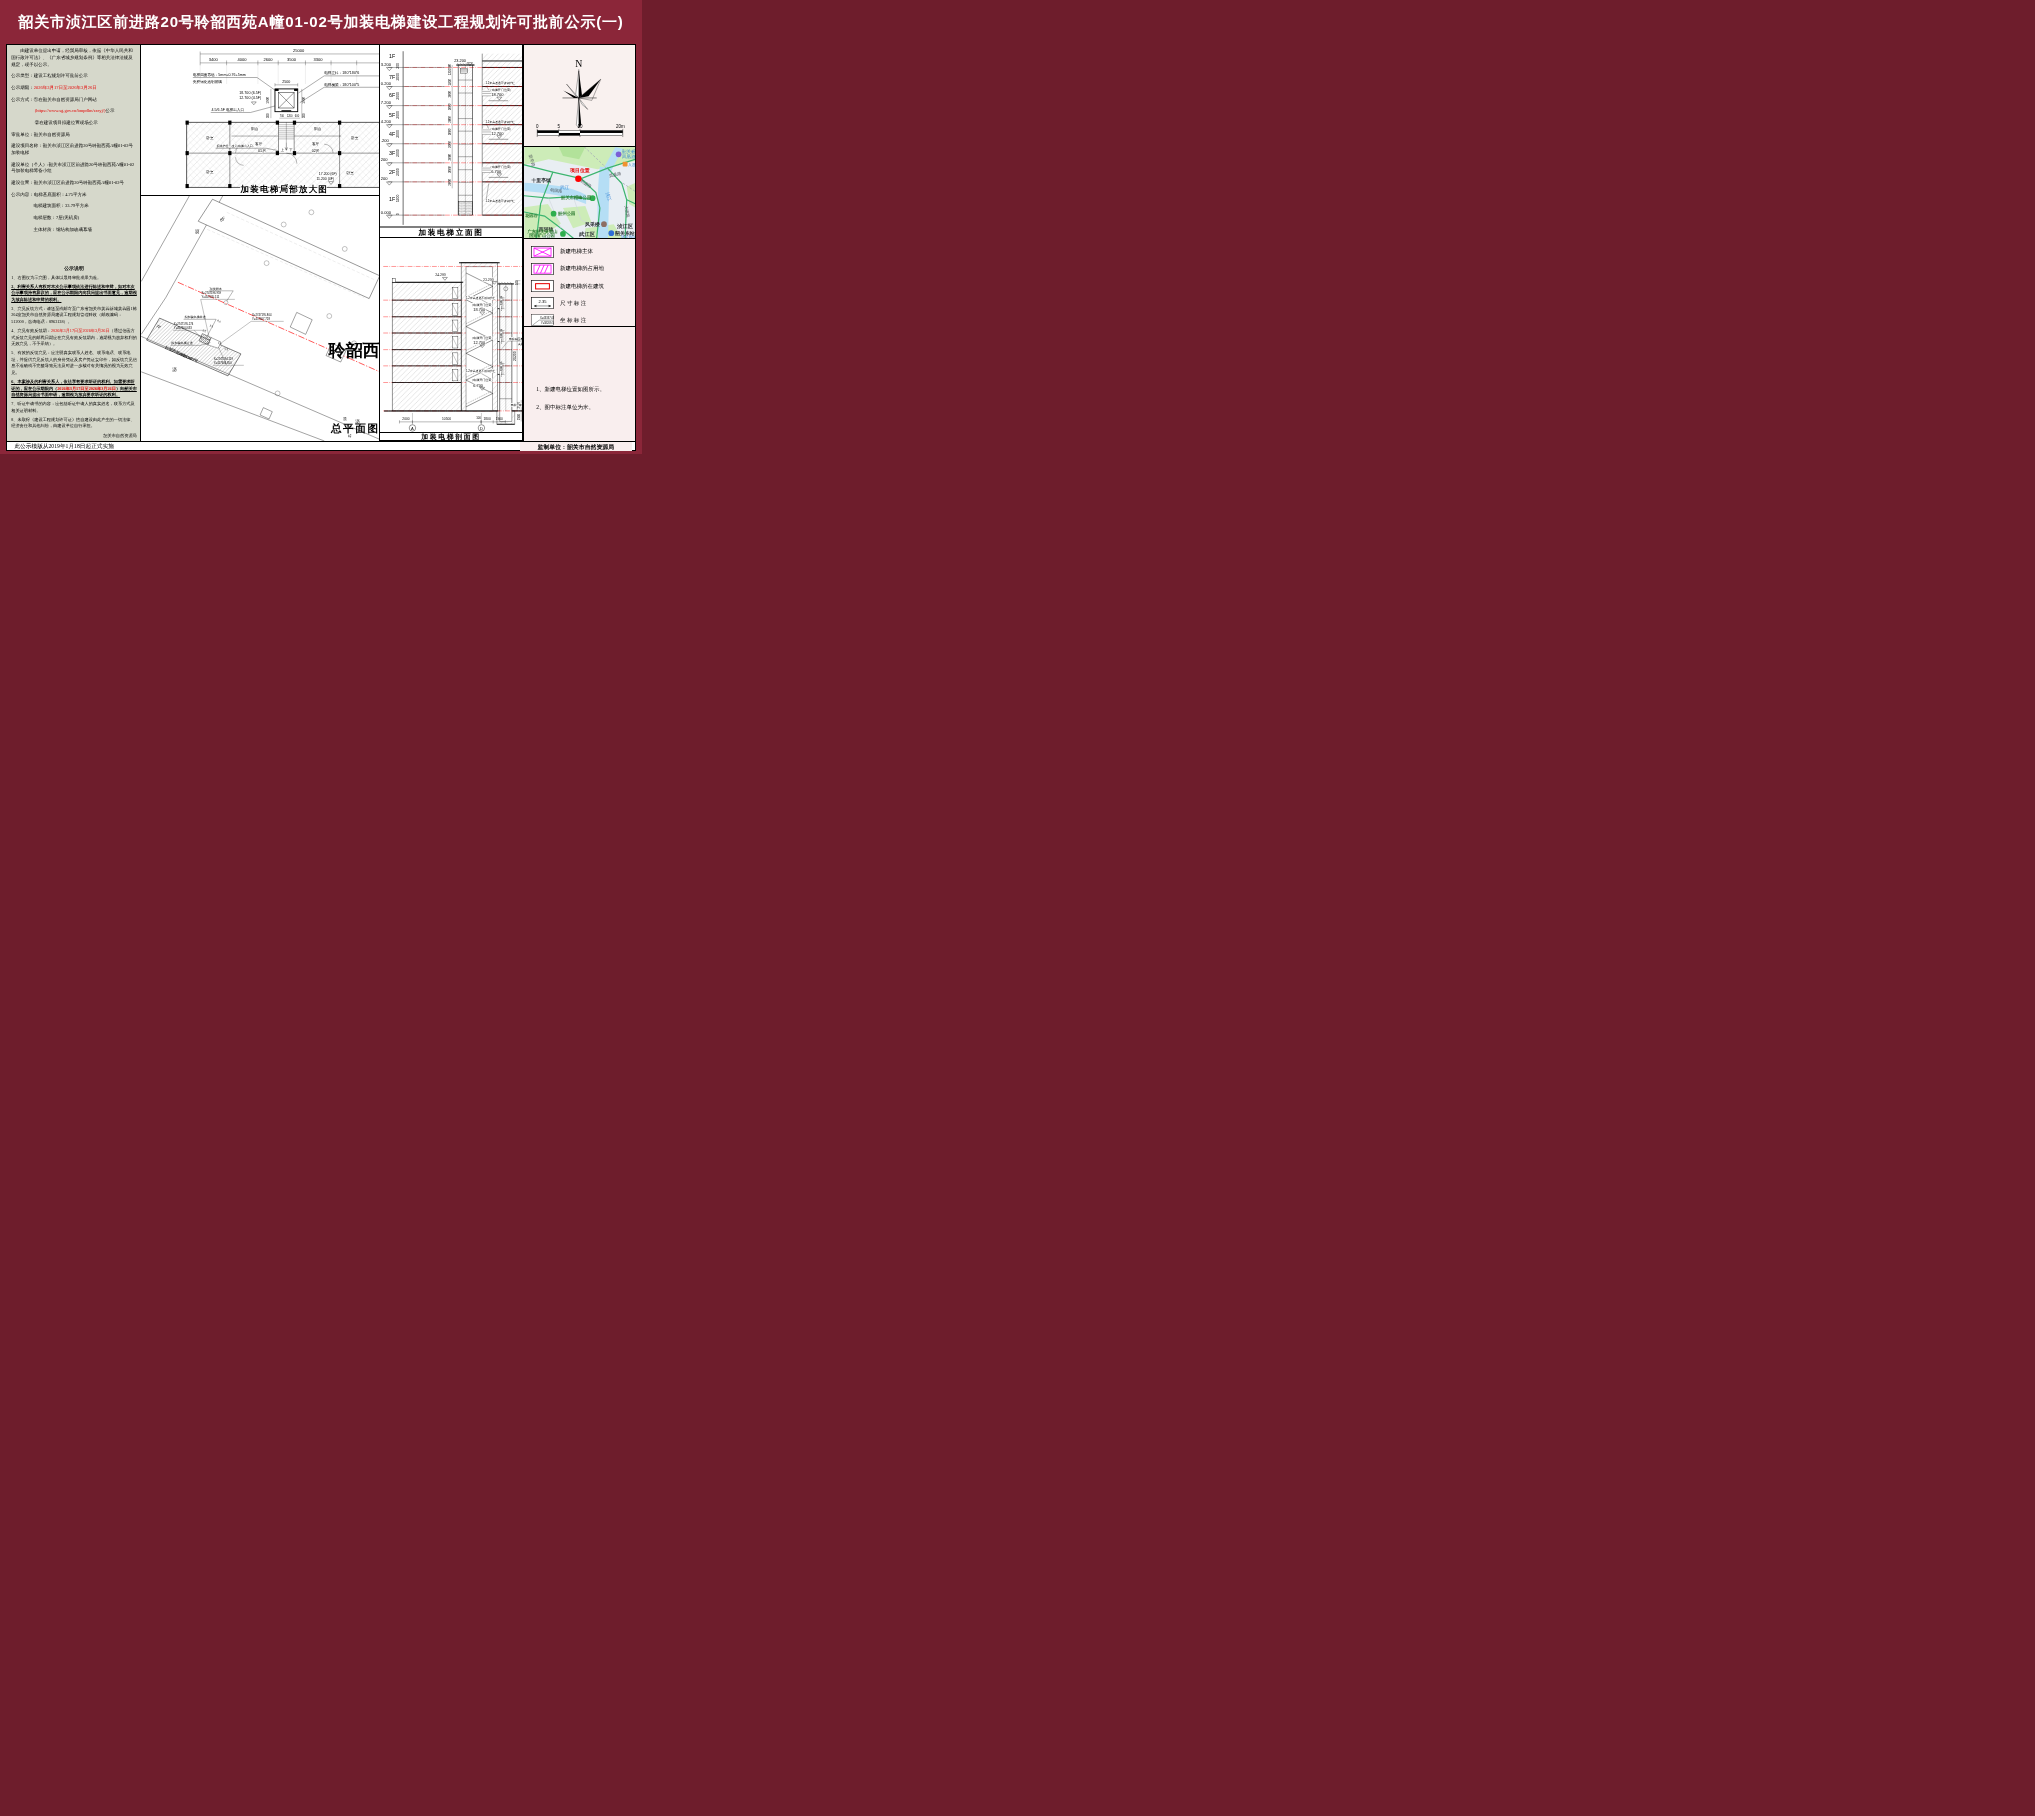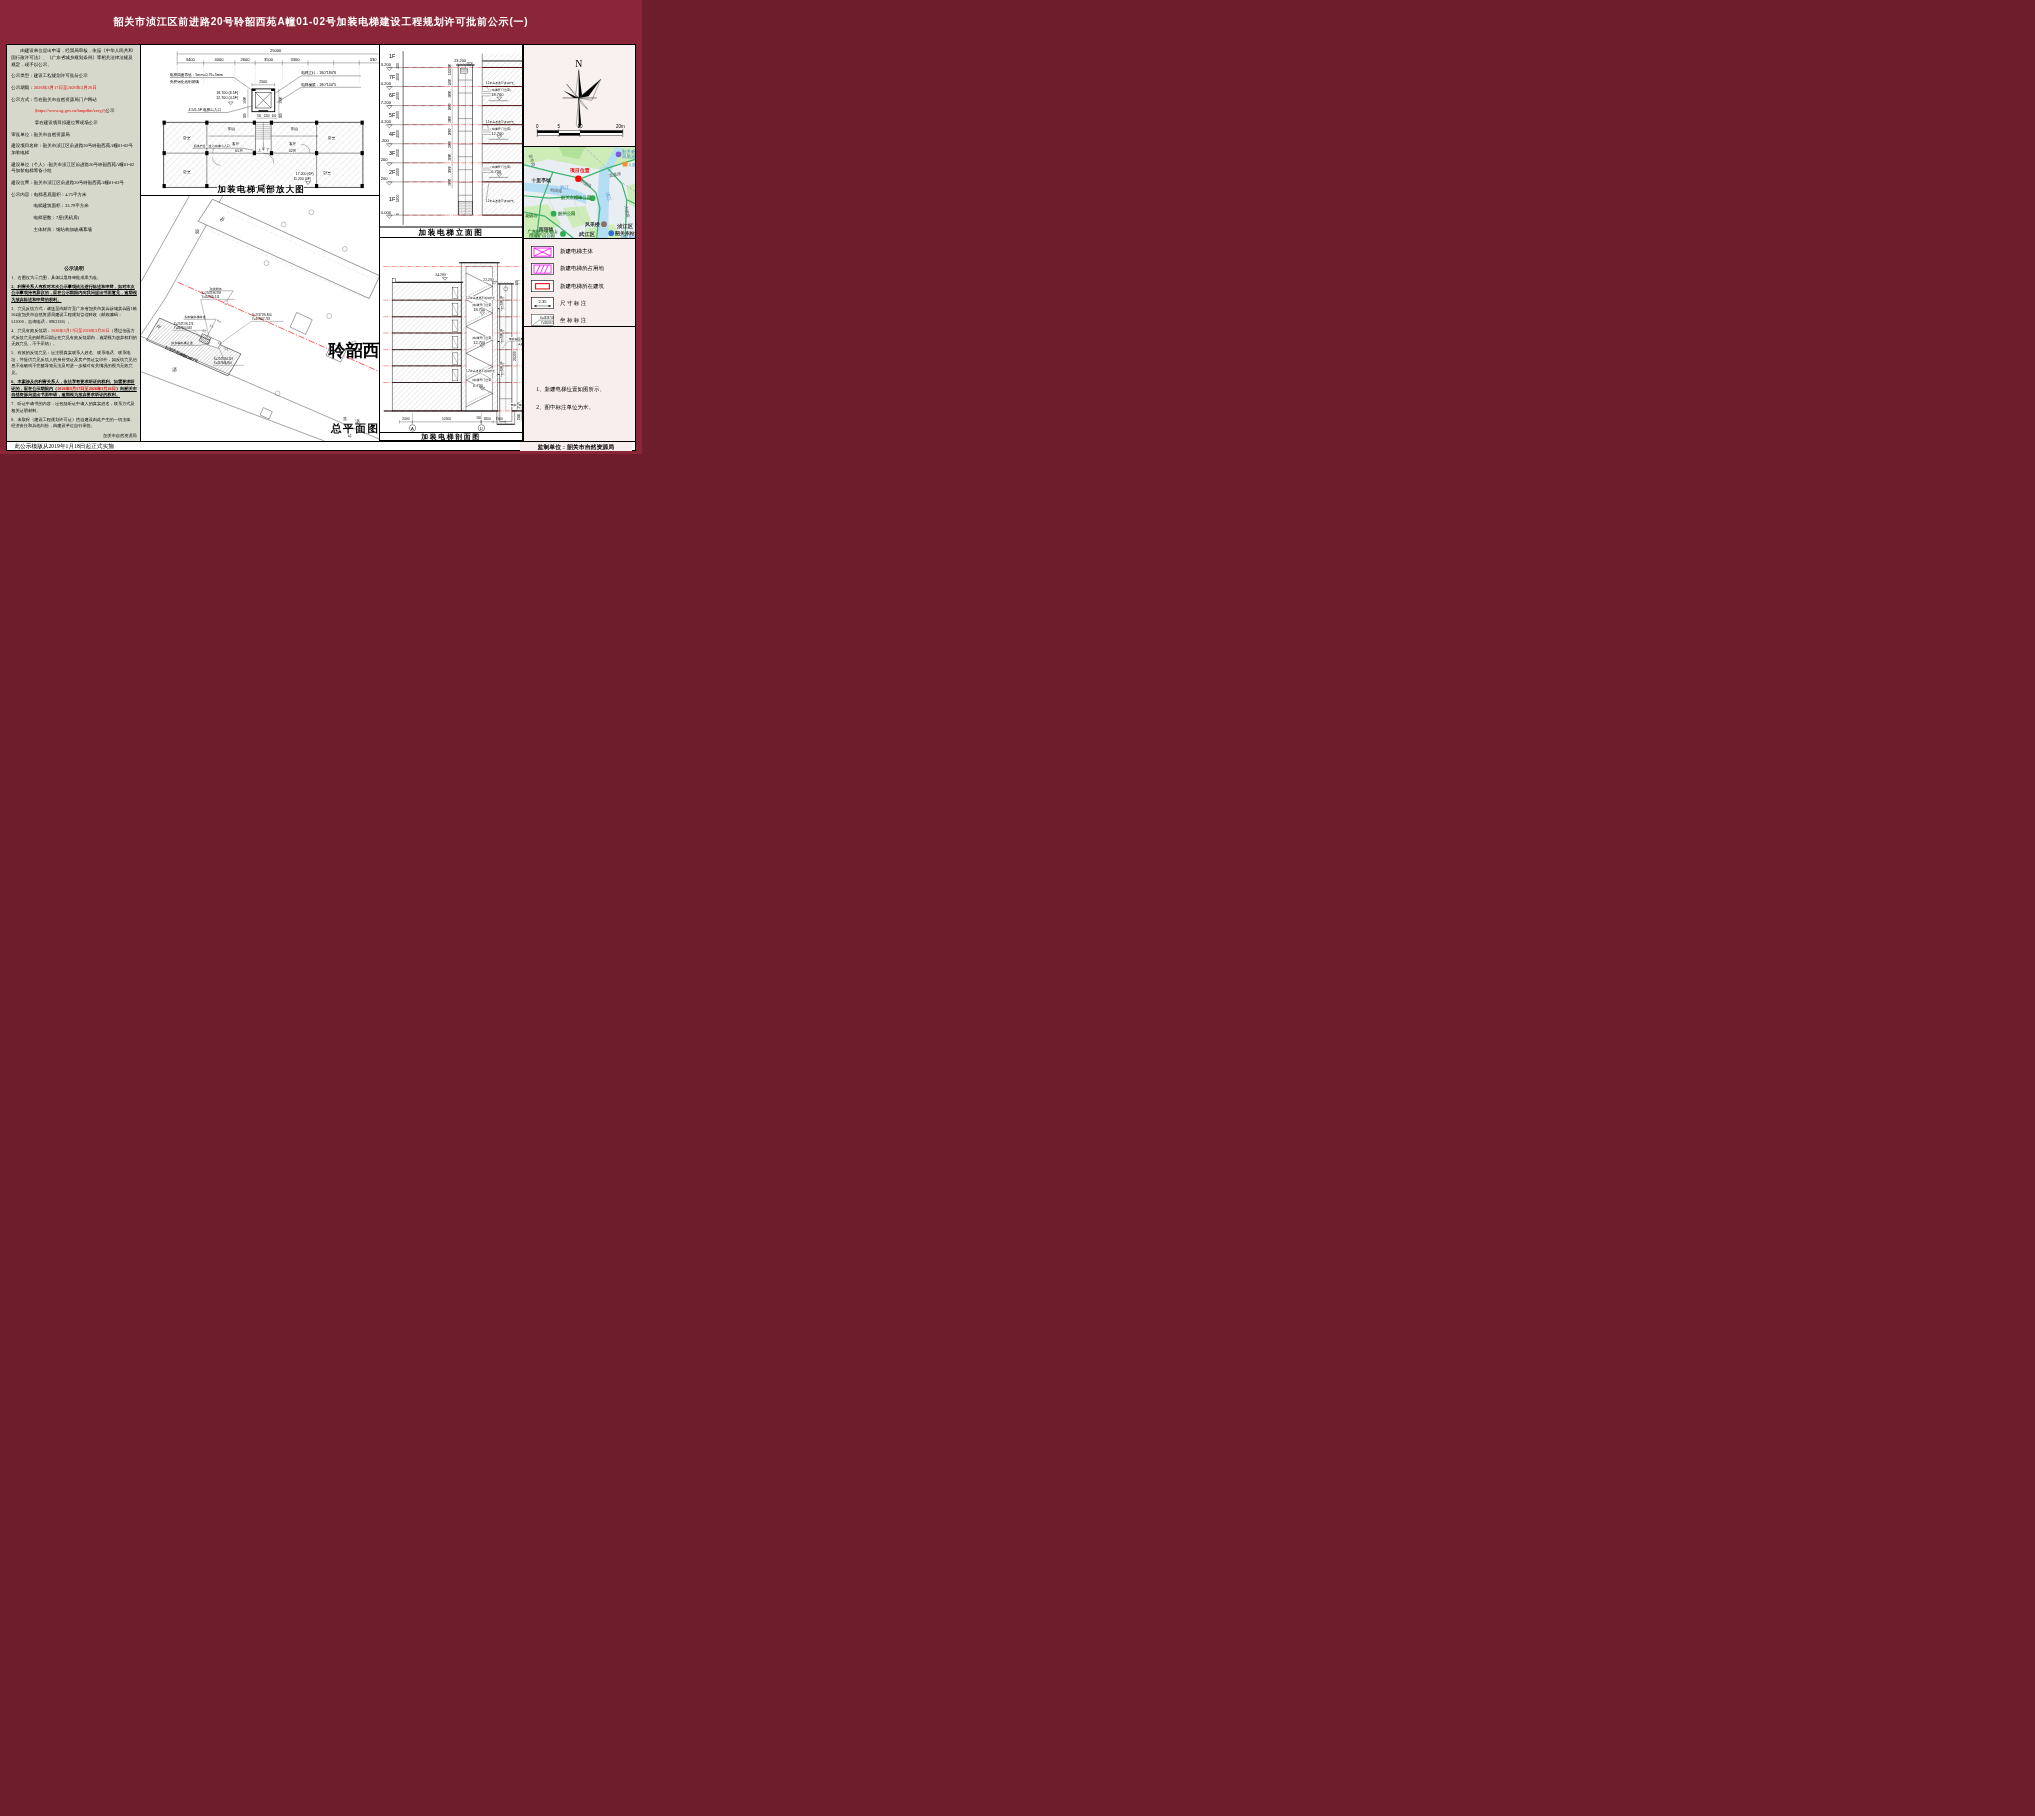--- a/index.html
+++ b/index.html
@@ -1,22 +1,22 @@
 <!DOCTYPE html>
 <html style="font-size:6.5px"><head>
 <meta charset="utf-8">
 <style>
   html,body{margin:0;padding:0;background:#6e1d2c;}
   .page{position:relative;width:642px;height:454px;background:#8b2639;overflow:hidden;font-family:"Liberation Sans",sans-serif;}
   .title-bar{position:absolute;left:0;top:0;width:100%;height:44px;display:flex;align-items:center;justify-content:center;}
-  .title-bar span{color:#fff;font-size:10px;font-weight:bold;letter-spacing:0.8px;font-family:"Liberation Sans",sans-serif;}
+  .title-bar span{color:#fff;font-size:15px;font-weight:bold;letter-spacing:0.8px;font-family:"Liberation Sans",sans-serif;}
   .sheet{position:absolute;left:6.1px;top:44px;width:630px;height:407px;background:#000;}
   .panel{position:absolute;background:#fff;border:0.8px solid #000;box-sizing:border-box;overflow:hidden;}
   .p-left{left:0;top:0;width:135px;height:398px;background:#d6d8cb;font-family:"Liberation Serif",serif;}
-  .p-plan{left:134px;top:0;width:286px;height:152px;}
+  .p-plan{left:134px;top:0;width:286px;height:152px;text-align:center;}
   .p-site{left:134px;top:151px;width:240px;height:247px;}
   .p-elev{left:373px;top:0;width:144px;height:194px;}
   .p-sect{left:373px;top:193px;width:144px;height:204px;}
   .p-comp{left:517px;top:0;width:113px;height:103px;background:#f9f1ef;}
   .p-map{left:517px;top:102px;width:113px;height:93px;background:#e9eef3;}
   .p-legend{left:517px;top:194px;width:113px;height:89px;background:#f9eeee;}
   .p-notes{left:517px;top:282px;width:113px;height:116px;background:#f9eeee;font-family:"Liberation Serif",serif;}
   .f-strip{position:absolute;left:0;top:397px;width:630px;height:10.2px;background:#fff;border:0.8px solid #000;box-sizing:border-box;}
   .f-strip .fl{position:absolute;left:7.3px;top:0.8px;font-size:5.7px;color:#000;font-family:"Liberation Serif",serif;}
   .f-strip .fr{position:absolute;right:3.3px;top:0.4px;width:112px;height:100%;background:#f9eeee;font-weight:bold;font-size:5.9px;text-align:center;padding-top:0.8px;box-sizing:border-box;}

